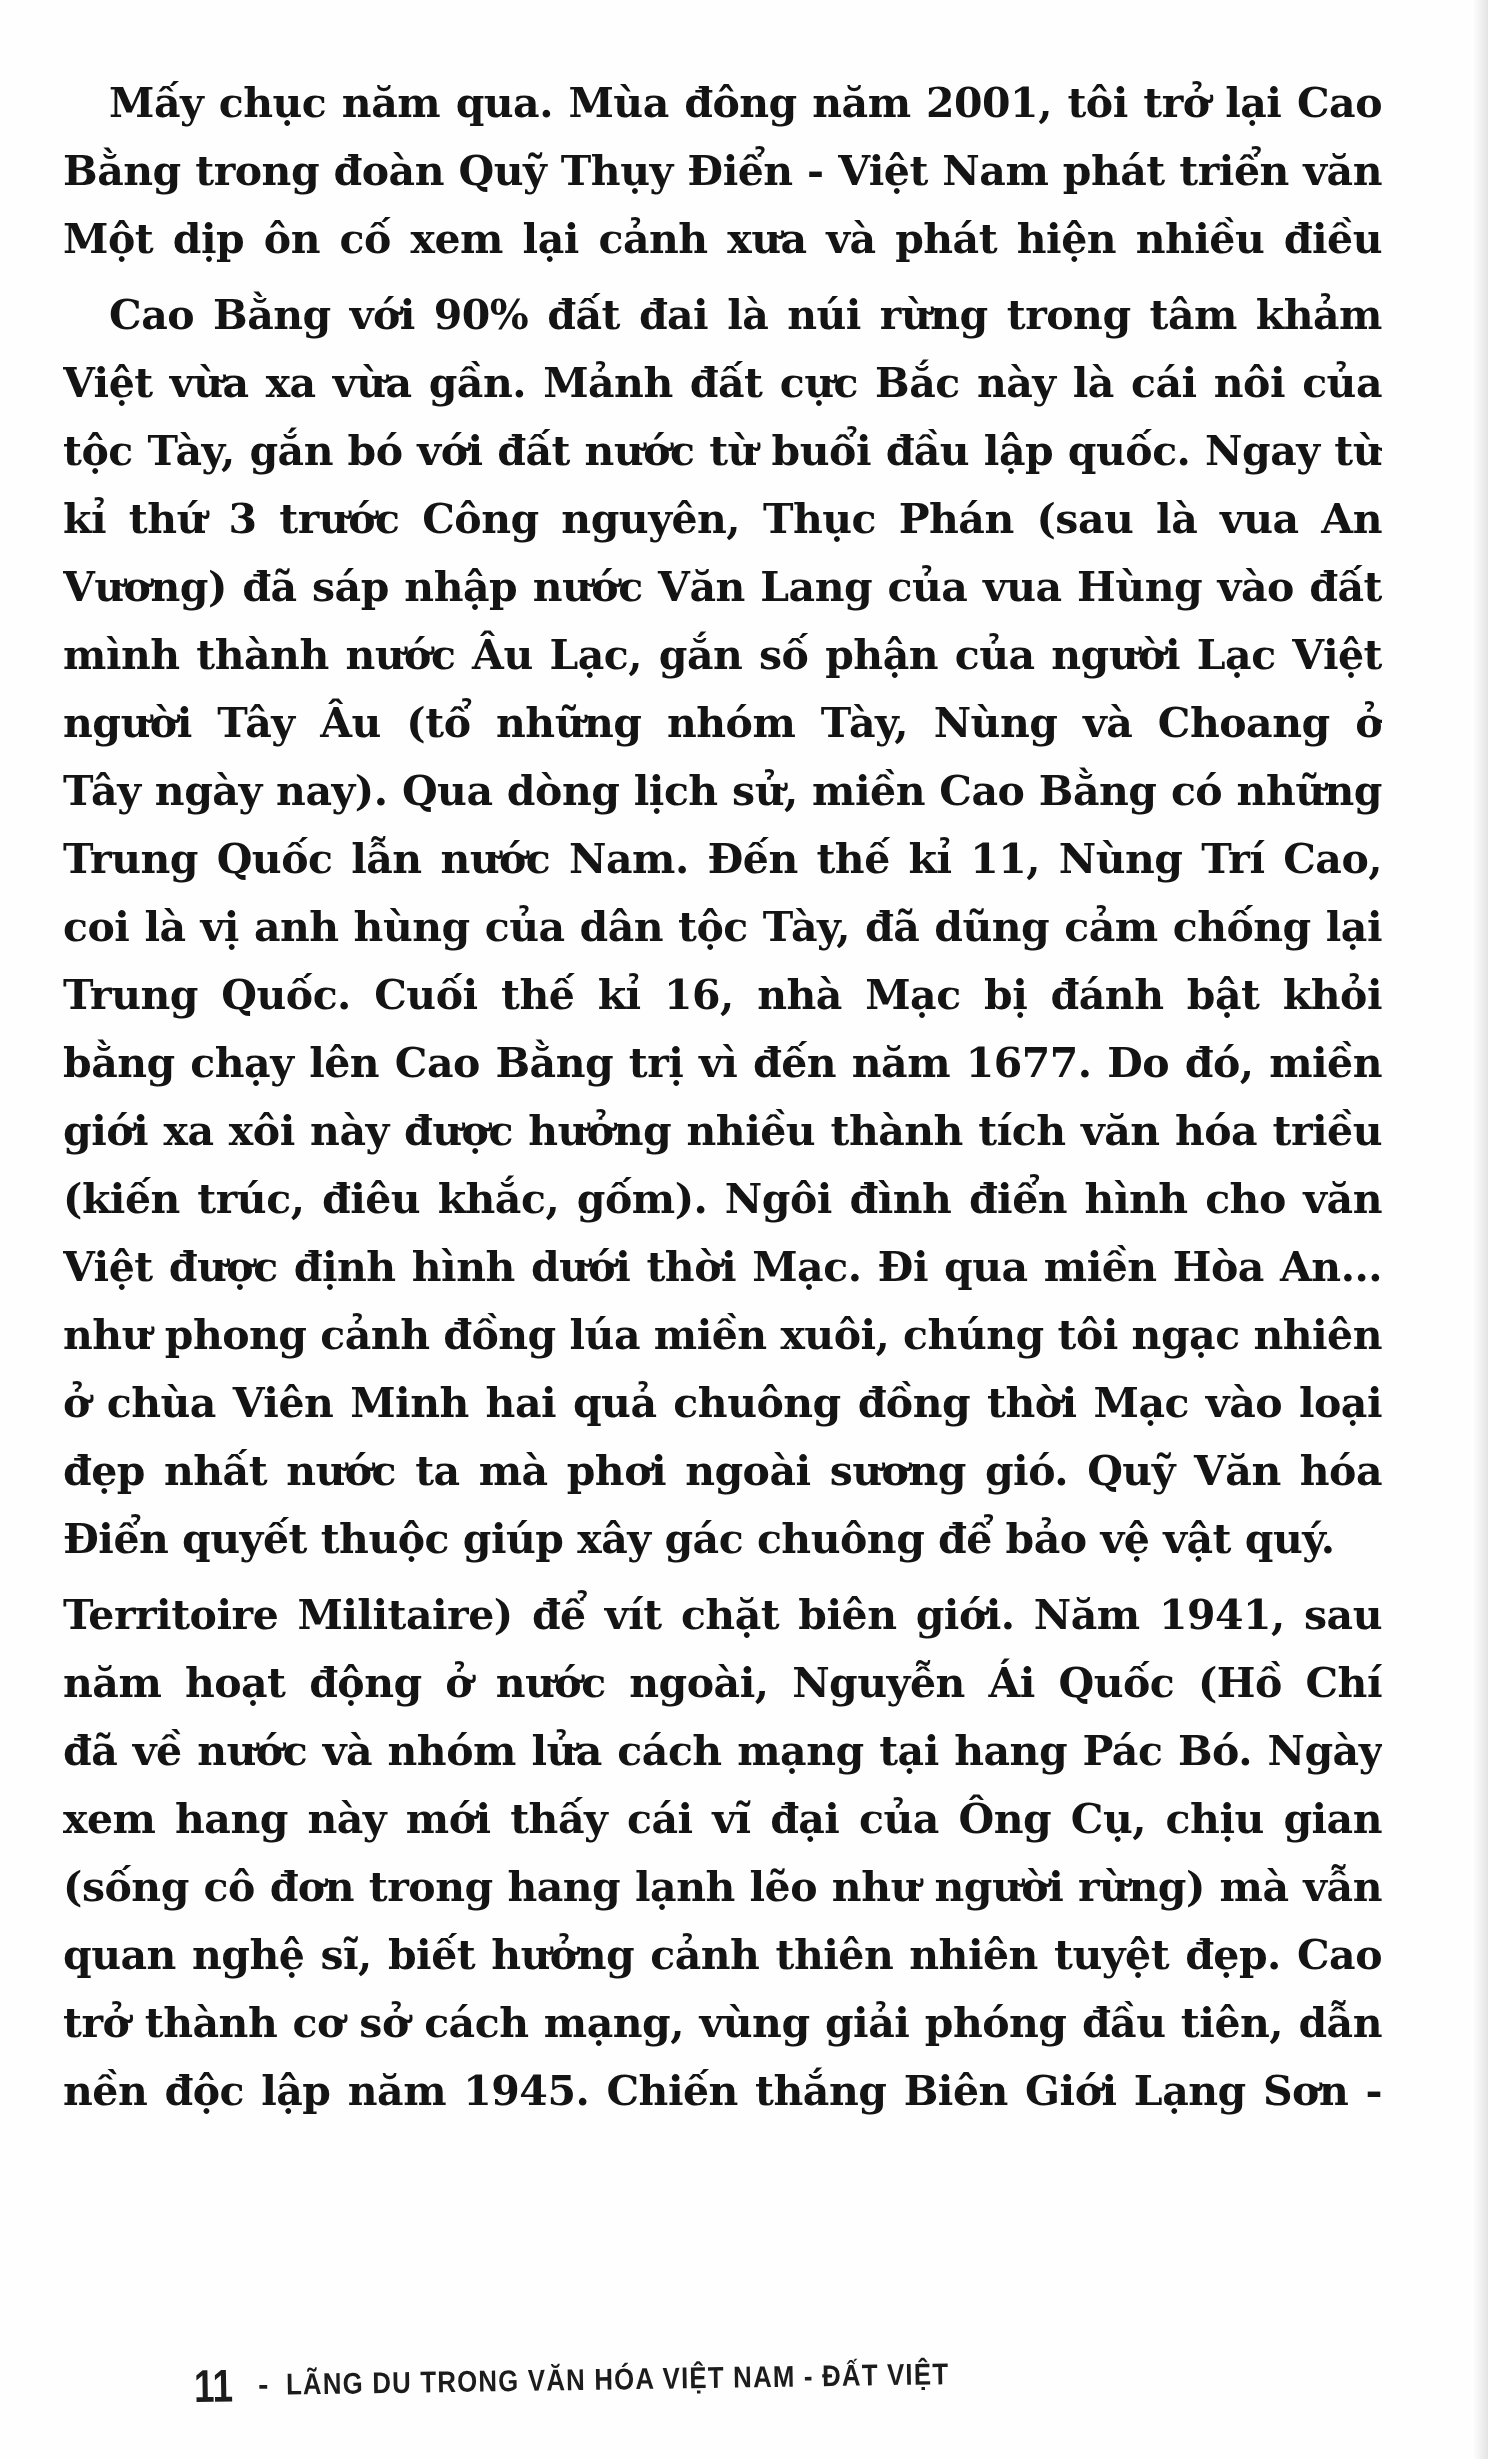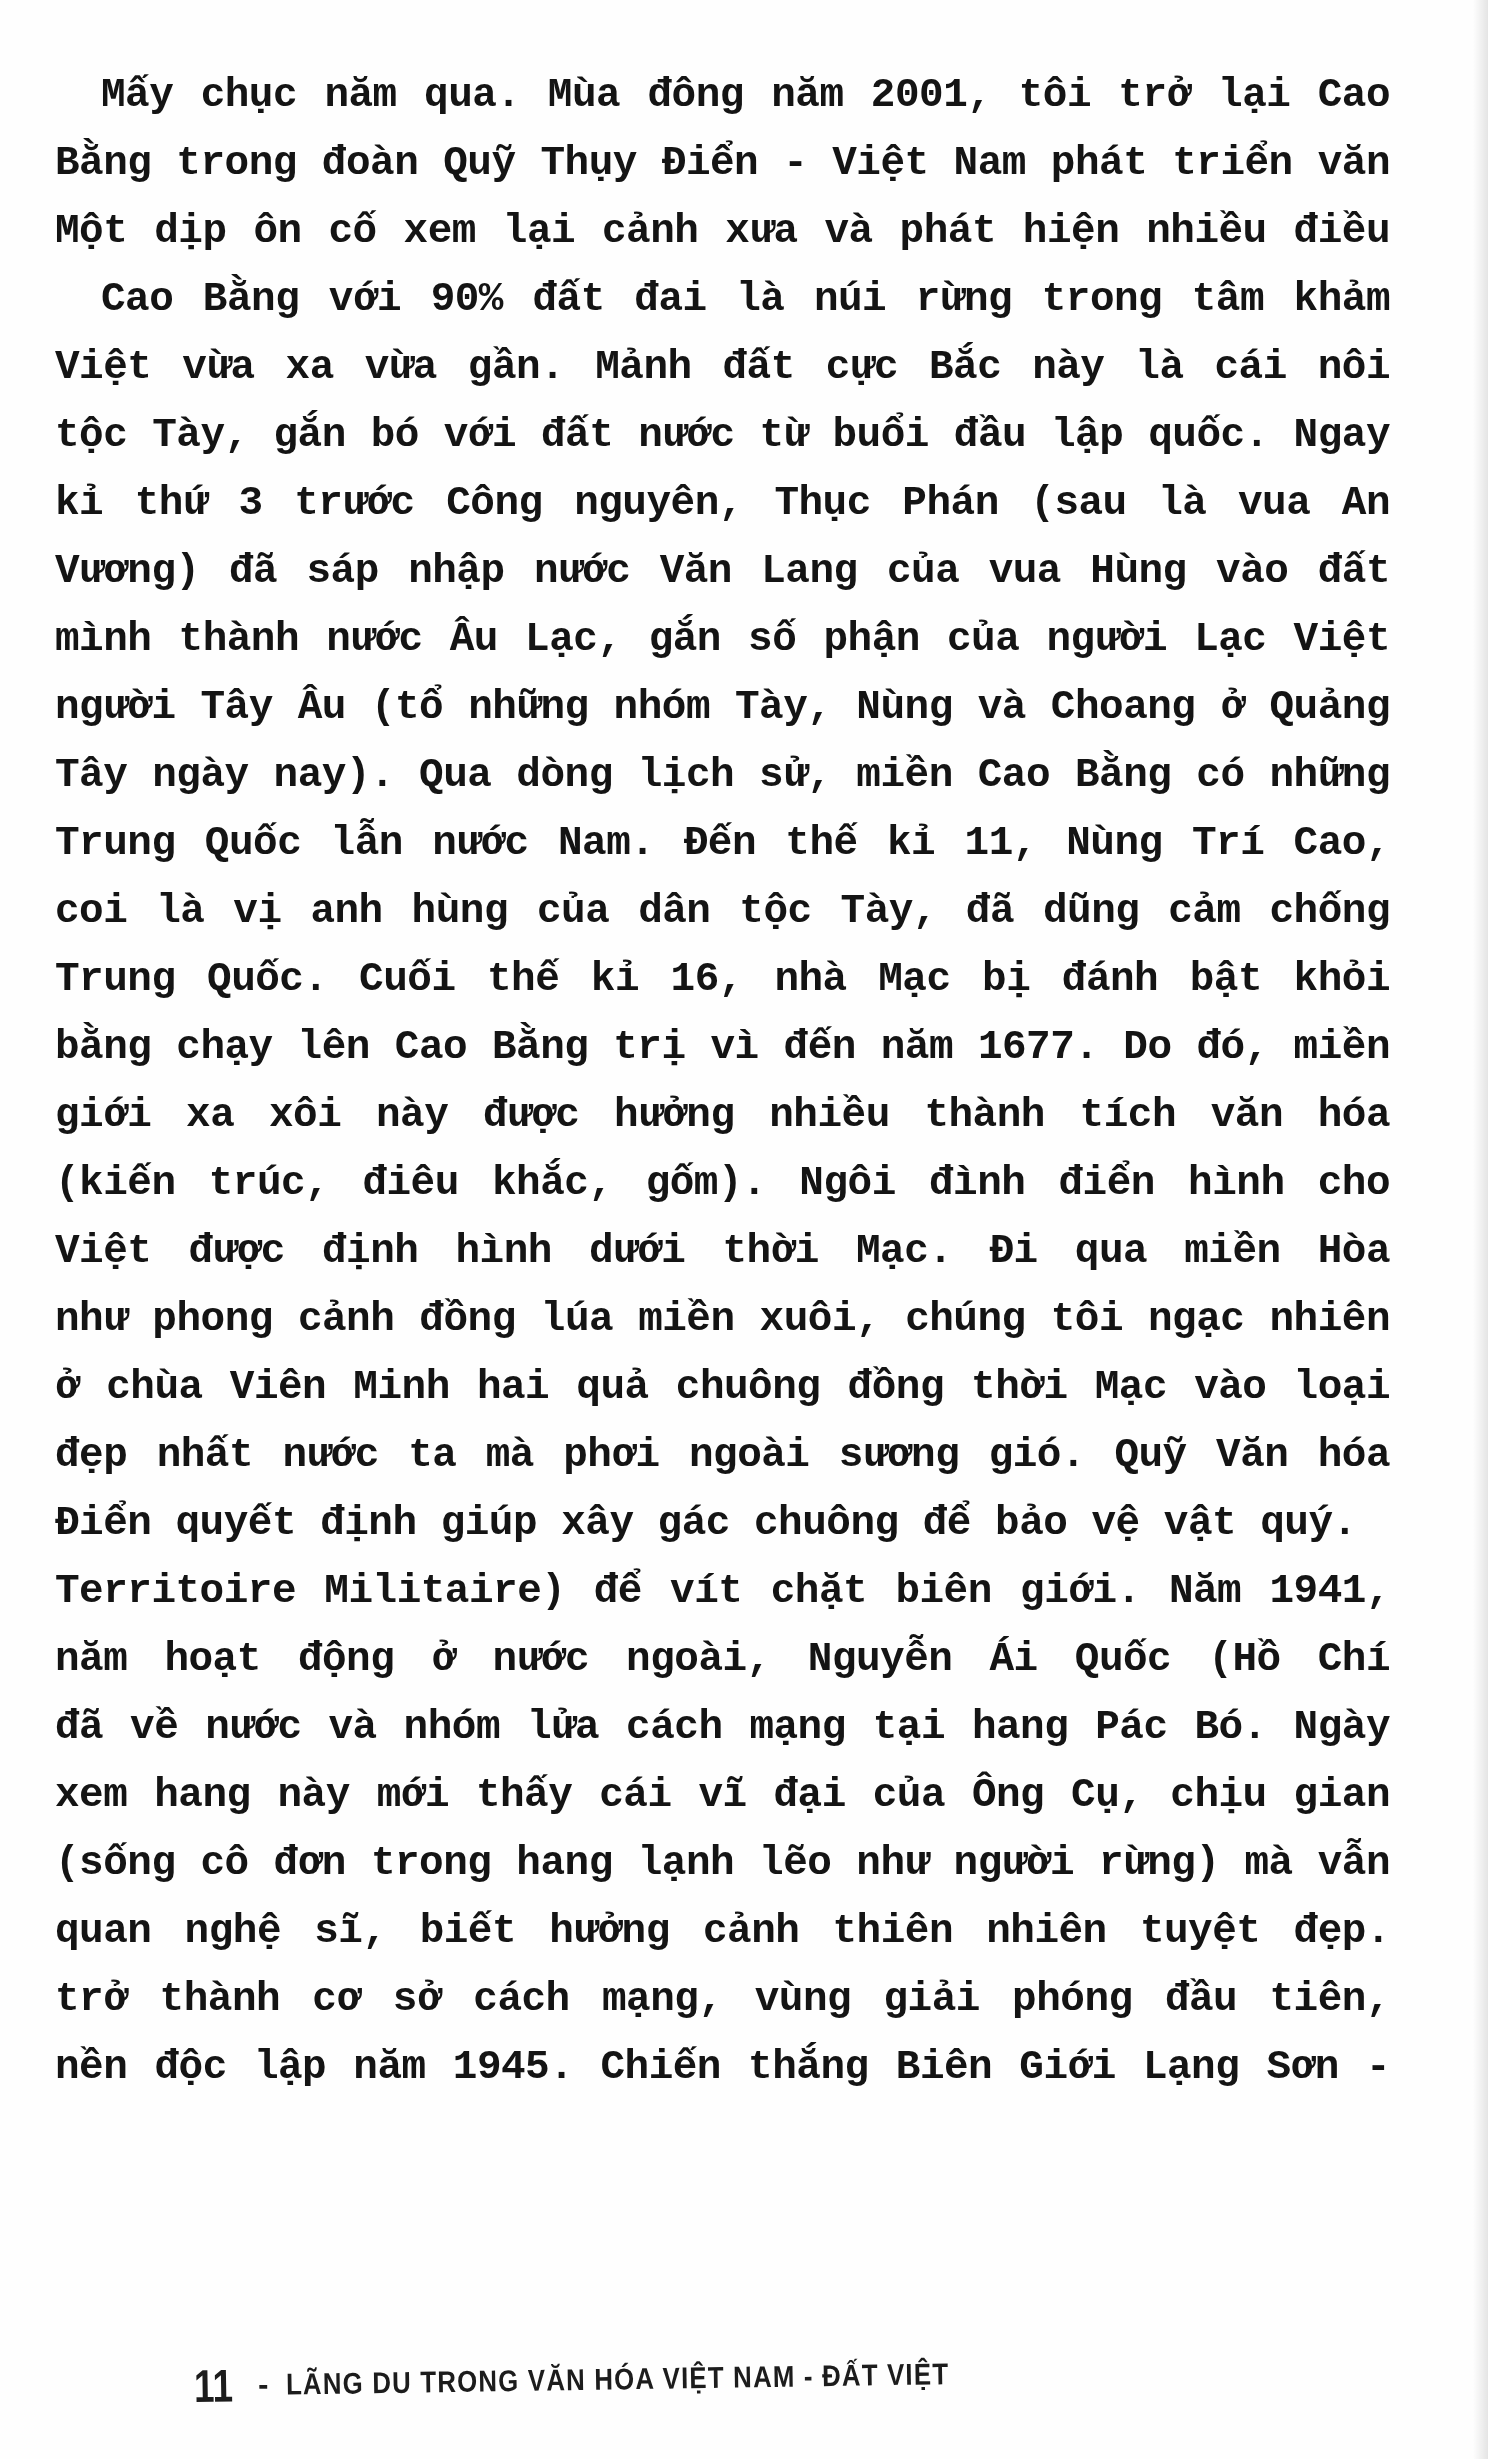--- a/index.html
+++ b/index.html
@@ -23,21 +23,21 @@
     width: 15.4px; height: 100%;
     background: linear-gradient(to right, rgba(0,0,0,0), rgba(0,0,0,0.10));
     pointer-events: none;
   }
   .text-block {
     position: absolute;
     left: 55px;
     top: 61px;
     width: 1335px;
   }
-  .paragraph { margin: 0; padding: 0; font-family: Liberation Mono, monospace; }
+  .paragraph { margin: 8px; padding: 0; }
   .line {
     font-size: 41px;
     font-weight: 600;
     letter-spacing: -0.5px;
     line-height: 68px;
     height: 68px;
     overflow: hidden;
     text-align: justify;
     text-align-last: justify;
   }
@@ -109,21 +109,21 @@
         <div class="line"><span>Trung Quốc lẫn nước Nam. Đến thế kỉ 11, Nùng Trí Cao, được</span></div>
         <div class="line"><span>coi là vị anh hùng của dân tộc Tày, đã dũng cảm chống lại quân</span></div>
         <div class="line"><span>Trung Quốc. Cuối thế kỉ 16, nhà Mạc bị đánh bật khỏi đồng</span></div>
         <div class="line"><span>bằng chạy lên Cao Bằng trị vì đến năm 1677. Do đó, miền biên</span></div>
         <div class="line"><span>giới xa xôi này được hưởng nhiều thành tích văn hóa triều Mạc</span></div>
         <div class="line"><span>(kiến trúc, điêu khắc, gốm). Ngôi đình điển hình cho văn hóa</span></div>
         <div class="line"><span>Việt được định hình dưới thời Mạc. Đi qua miền Hòa An... cứ</span></div>
         <div class="line"><span>như phong cảnh đồng lúa miền xuôi, chúng tôi ngạc nhiên thấy</span></div>
         <div class="line"><span>ở chùa Viên Minh hai quả chuông đồng thời Mạc vào loại to và</span></div>
         <div class="line"><span>đẹp nhất nước ta mà phơi ngoài sương gió. Quỹ Văn hóa Thụy</span></div>
-        <div class="line para-last"><span>Điển quyết định giúp xây gác chuông để bảo vệ vật quý.</span></div>
+        <div class="line para-last"><span>Điển quyết thuộc giúp xây gác chuông để bảo vệ vật quý.</span></div>
       </div>
       <div class="paragraph">
         <div class="line"><span>Territoire Militaire) để vít chặt biên giới. Năm 1941, sau 30</span></div>
         <div class="line"><span>năm hoạt động ở nước ngoài, Nguyễn Ái Quốc (Hồ Chí Minh)</span></div>
         <div class="line"><span>đã về nước và nhóm lửa cách mạng tại hang Pác Bó. Ngày nay,</span></div>
         <div class="line"><span>xem hang này mới thấy cái vĩ đại của Ông Cụ, chịu gian khổ</span></div>
         <div class="line"><span>(sống cô đơn trong hang lạnh lẽo như người rừng) mà vẫn lạc</span></div>
         <div class="line"><span>quan nghệ sĩ, biết hưởng cảnh thiên nhiên tuyệt đẹp. Cao Bằng</span></div>
         <div class="line"><span>trở thành cơ sở cách mạng, vùng giải phóng đầu tiên, dẫn tới</span></div>
         <div class="line"><span>nền độc lập năm 1945. Chiến thắng Biên Giới Lạng Sơn - Thất</span></div>

